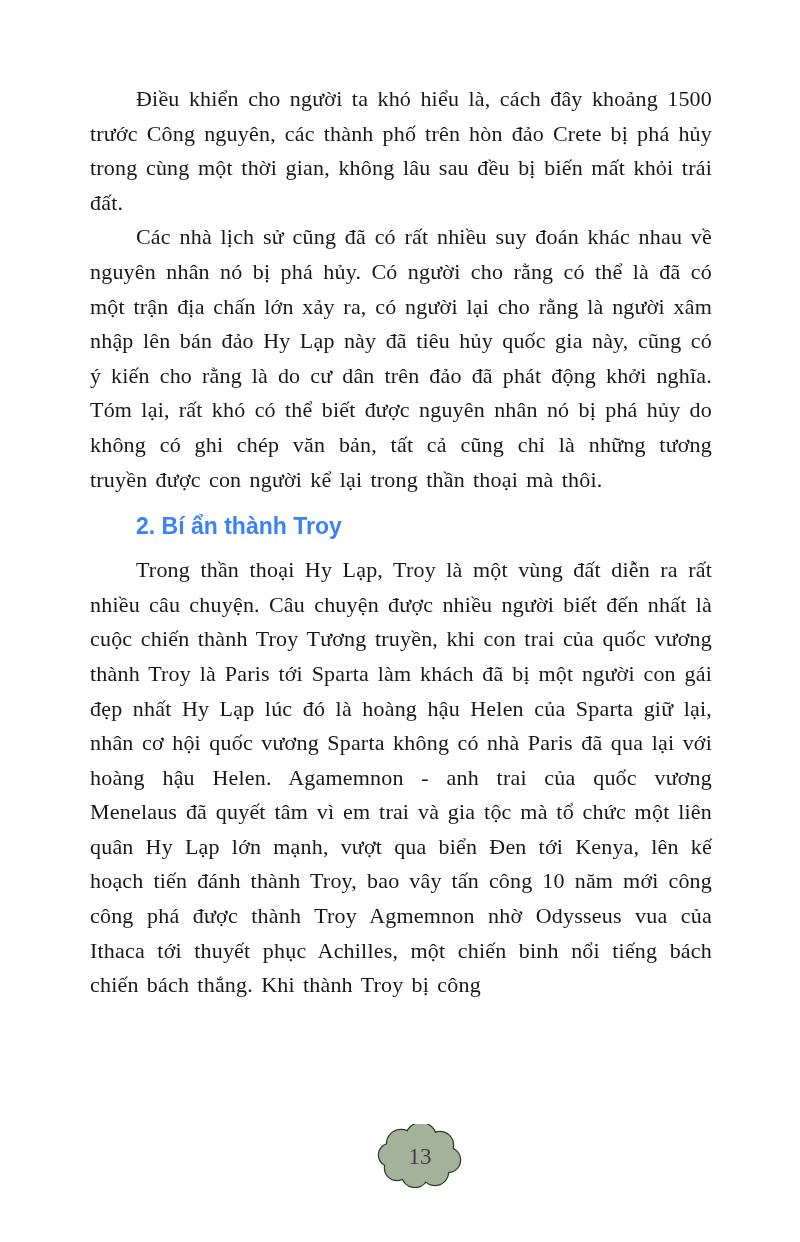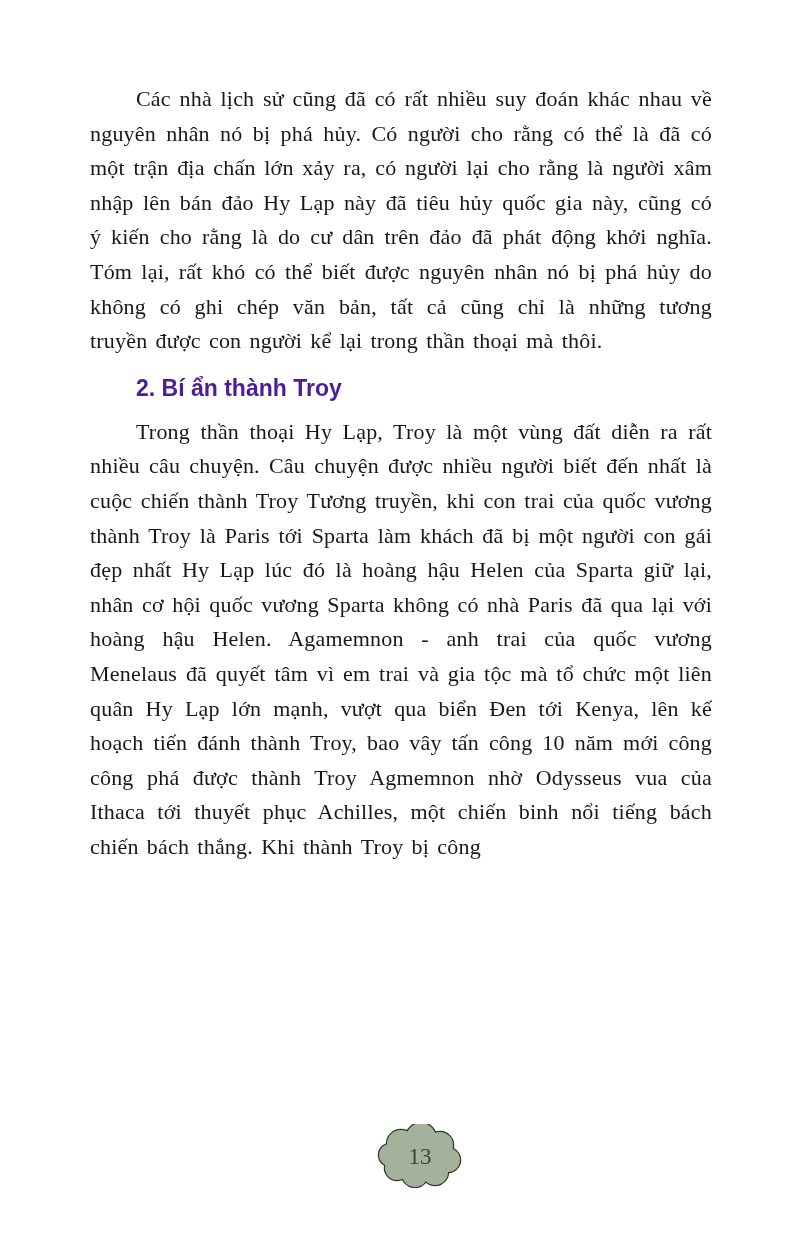--- a/index.html
+++ b/index.html
@@ -23,21 +23,21 @@
     line-height: 34.6px;
     text-align: justify;
     text-indent: 46px;
     word-spacing: 2.5px;
     letter-spacing: 0.2px;
   }
   .section-heading {
     font-family: "Liberation Sans", "DejaVu Sans", sans-serif;
     font-size: 23px;
     font-weight: bold;
-    color: #4c1d95;
+    color: #3b82f6;
     margin: 16px 0 13px 46px;
   }
   .page-number-badge {
     position: absolute;
     left: 377px;
     top: 1124px;
     width: 86px;
     height: 64px;
   }
   .page-number-badge svg {
@@ -55,20 +55,21 @@
     font-family: "Liberation Serif", "DejaVu Serif", serif;
     font-size: 23px;
     color: #404040;
     padding-top: 2px;
   }
 </style>
 </head>
 <body>
 
 <div class="page-body">
+  <p class="para">Điều khiển cho người ta khó hiểu là, cách đây khoảng 1500 trước Công nguyên, các thành phố trên hòn đảo Crete bị phá hủy trong cùng một thời gian, không lâu sau đều bị biến mất khỏi trái đất.</p>
   <p class="para">Các nhà lịch sử cũng đã có rất nhiều suy đoán khác nhau về nguyên nhân nó bị phá hủy. Có người cho rằng có thể là đã có một trận địa chấn lớn xảy ra, có người lại cho rằng là người xâm nhập lên bán đảo Hy Lạp này đã tiêu hủy quốc gia này, cũng có ý kiến cho rằng là do cư dân trên đảo đã phát động khởi nghĩa. Tóm lại, rất khó có thể biết được nguyên nhân nó bị phá hủy do không có ghi chép văn bản, tất cả cũng chỉ là những tương truyền được con người kể lại trong thần thoại mà thôi.</p>
   <h2 class="section-heading">2. Bí ẩn thành Troy</h2>
   <p class="para">Trong thần thoại Hy Lạp, Troy là một vùng đất diễn ra rất nhiều câu chuyện. Câu chuyện được nhiều người biết đến nhất là cuộc chiến thành Troy Tương truyền, khi con trai của quốc vương thành Troy là Paris tới Sparta làm khách đã bị một người con gái đẹp nhất Hy Lạp lúc đó là hoàng hậu Helen của Sparta giữ lại, nhân cơ hội quốc vương Sparta không có nhà Paris đã qua lại với hoàng hậu Helen. Agamemnon - anh trai của quốc vương Menelaus đã quyết tâm vì em trai và gia tộc mà tổ chức một liên quân Hy Lạp lớn mạnh, vượt qua biển Đen tới Kenya, lên kế hoạch tiến đánh thành Troy, bao vây tấn công 10 năm mới công công phá được thành Troy Agmemnon nhờ Odysseus vua của Ithaca tới thuyết phục Achilles, một chiến binh nổi tiếng bách chiến bách thắng. Khi thành Troy bị công</p>
 </div>
 
 <div class="page-number-badge">
   <svg width="86" height="64" viewBox="0 0 86 64">
 
     <g stroke-width="2.5" stroke="#2e3c2e">
       <g>

